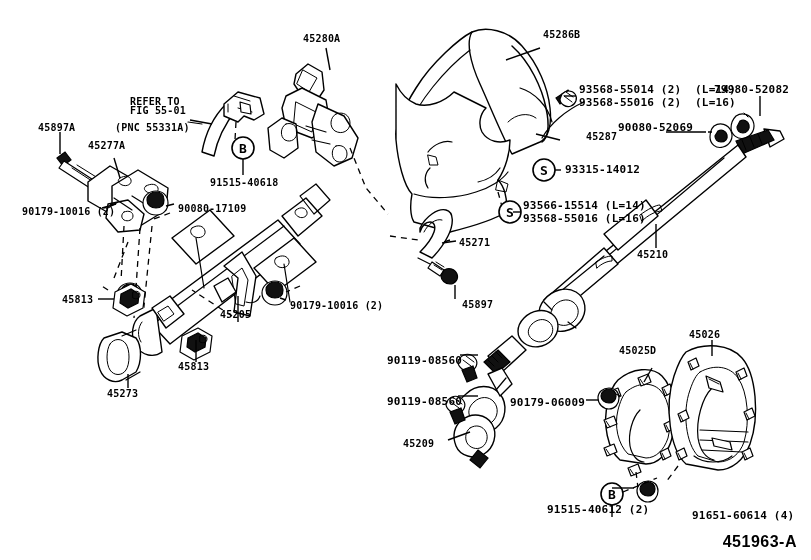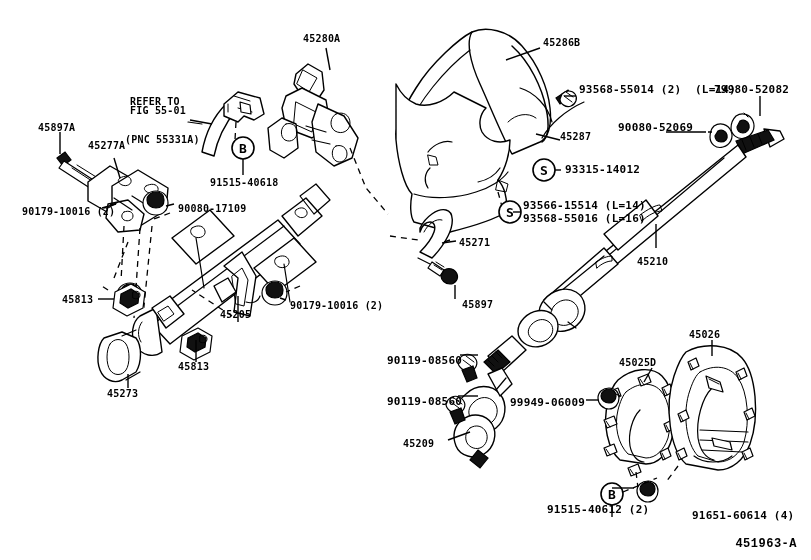--- a/index.html
+++ b/index.html
@@ -18,22 +18,22 @@
     font-weight:bold;
     color:#000;
     white-space:pre;
     letter-spacing:0.2px;
     line-height:13.5px;
   }
   .lbl.sm{font-size:11px;}
   #diagid{
     position:absolute;
     right:14px;bottom:9px;
-    font-size:12px;font-weight:bold;
-    font-family:Liberation Mono, monospace;
+    font-size:16px;font-weight:bold;
+    font-family:Liberation Sans, sans-serif;
     letter-spacing:0.5px;
   }
 </style>
 </head>
 <body>
 
 <div id="sheet">
 
   <svg id="art" viewBox="0 0 811 560">
     <defs>
@@ -356,44 +356,45 @@
       <path class="lead" d="M712 340 l0 16"></path>
       <path class="lead" d="M634 488 l-22 0"></path>
       <path class="lead" d="M724 510 l0 0"></path>
     </g>
   </svg>
 
   <div class="lbl" style="left:38px;  top:113px;margin-top:8px;">45897A</div>
   <div class="lbl" style="left:88px;  top:139px;">45277A</div>
   <div class="lbl" style="left:130px; top:95px;">REFER TO</div>
   <div class="lbl" style="left:130px; top:104px;text-align:right;">FIG 55-01</div>
-  <div class="lbl" style="left:125px; top:121px;margin-top:12px;">(PNC 55331A)</div>
+  <div class="lbl" style="left:115px; top:121px;">(PNC 55331A)</div>
   <div class="lbl" style="left:210px; top:176px;">91515-40618</div>
   <div class="lbl" style="left:22px; top:205px;">90179-10016 (2)</div>
   <div class="lbl" style="left:178px; top:202px;">90080-17109</div>
   <div class="lbl" style="left:62px;  top:293px;">45813</div>
   <div class="lbl" style="left:178px; top:360px;">45813</div>
   <div class="lbl" style="left:107px; top:387px;">45273</div>
   <div class="lbl" style="left:220px; top:308px;">45205</div>
   <div class="lbl" style="left:290px; top:299px;">90179-10016 (2)</div>
   <div class="lbl" style="left:303px; top:32px;">45280A</div>
-  <div class="lbl" style="left:543px; top:36px;">45286B</div>
+  <div class="lbl" style="left:543px; top:28px;">45286B</div>
   <div class="lbl sm" style="left:579px; top:83px;">93568-55014 (2)  (L=14)</div>
+  <div class="lbl sm" style="left:579px; top:96px;">93568-55016 (2)  (L=16)</div>
   <div class="lbl sm" style="left:714px; top:83px;">79980-52082</div>
   <div class="lbl sm" style="left:618px; top:121px;">90080-52069</div>
-  <div class="lbl" style="left:560px; top:130px;">45287</div>
+  <div class="lbl" style="left:586px; top:130px;">45287</div>
   <div class="lbl sm" style="left:565px; top:163px;">93315-14012</div>
   <div class="lbl sm" style="left:523px; top:199px;">93566-15514 (L=14)</div>
   <div class="lbl sm" style="left:523px; top:212px;">93568-55016 (L=16)</div>
   <div class="lbl" style="left:459px; top:236px;">45271</div>
   <div class="lbl" style="left:462px; top:298px;">45897</div>
-  <div class="lbl" style="left:637px; top:248px;margin-top:7px;">45210</div>
+  <div class="lbl" style="left:637px; top:248px;">45210</div>
   <div class="lbl sm" style="left:387px; top:354px;">90119-08560</div>
   <div class="lbl sm" style="left:387px; top:395px;">90119-08560</div>
   <div class="lbl" style="left:403px; top:437px;">45209</div>
-  <div class="lbl sm" style="left:510px; top:396px;">99949-06009</div>
-  <div class="lbl" style="left:619px; top:356px;">45025D</div>
+  <div class="lbl sm" style="left:510px; top:396px;">90179-06009</div>
+  <div class="lbl" style="left:619px; top:344px;">45025D</div>
   <div class="lbl" style="left:689px; top:328px;">45026</div>
   <div class="lbl sm" style="left:547px; top:503px;">91515-40612 (2)</div>
   <div class="lbl sm" style="left:692px; top:509px;">91651-60614 (4)</div>
 
   <div id="diagid">451963-A</div>
 </div>
 
 </body></html>

